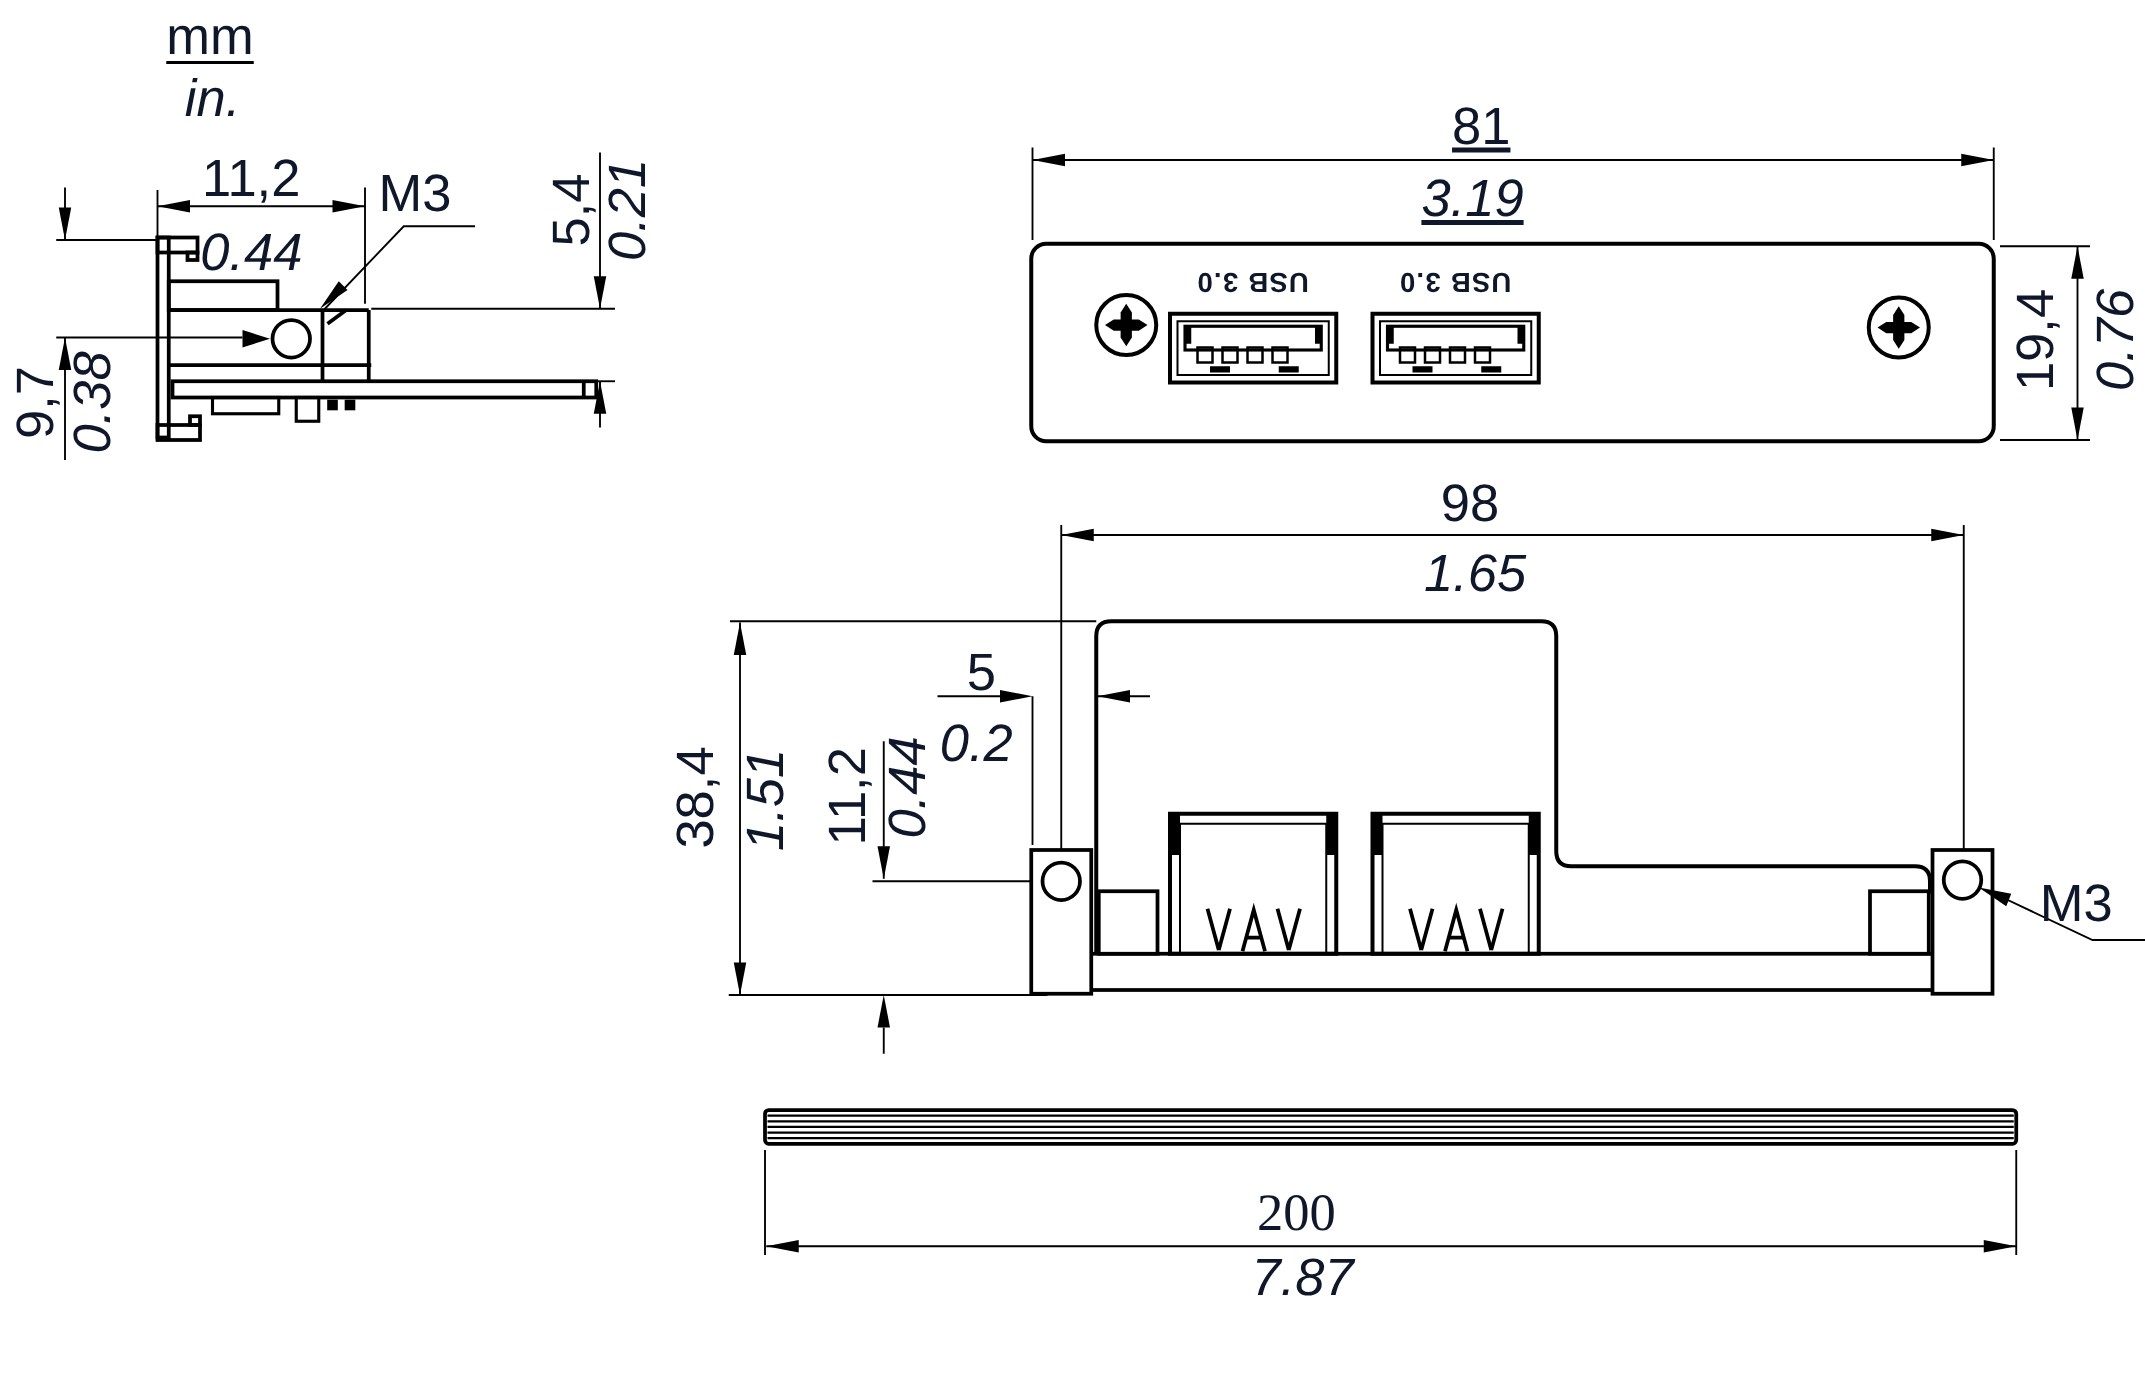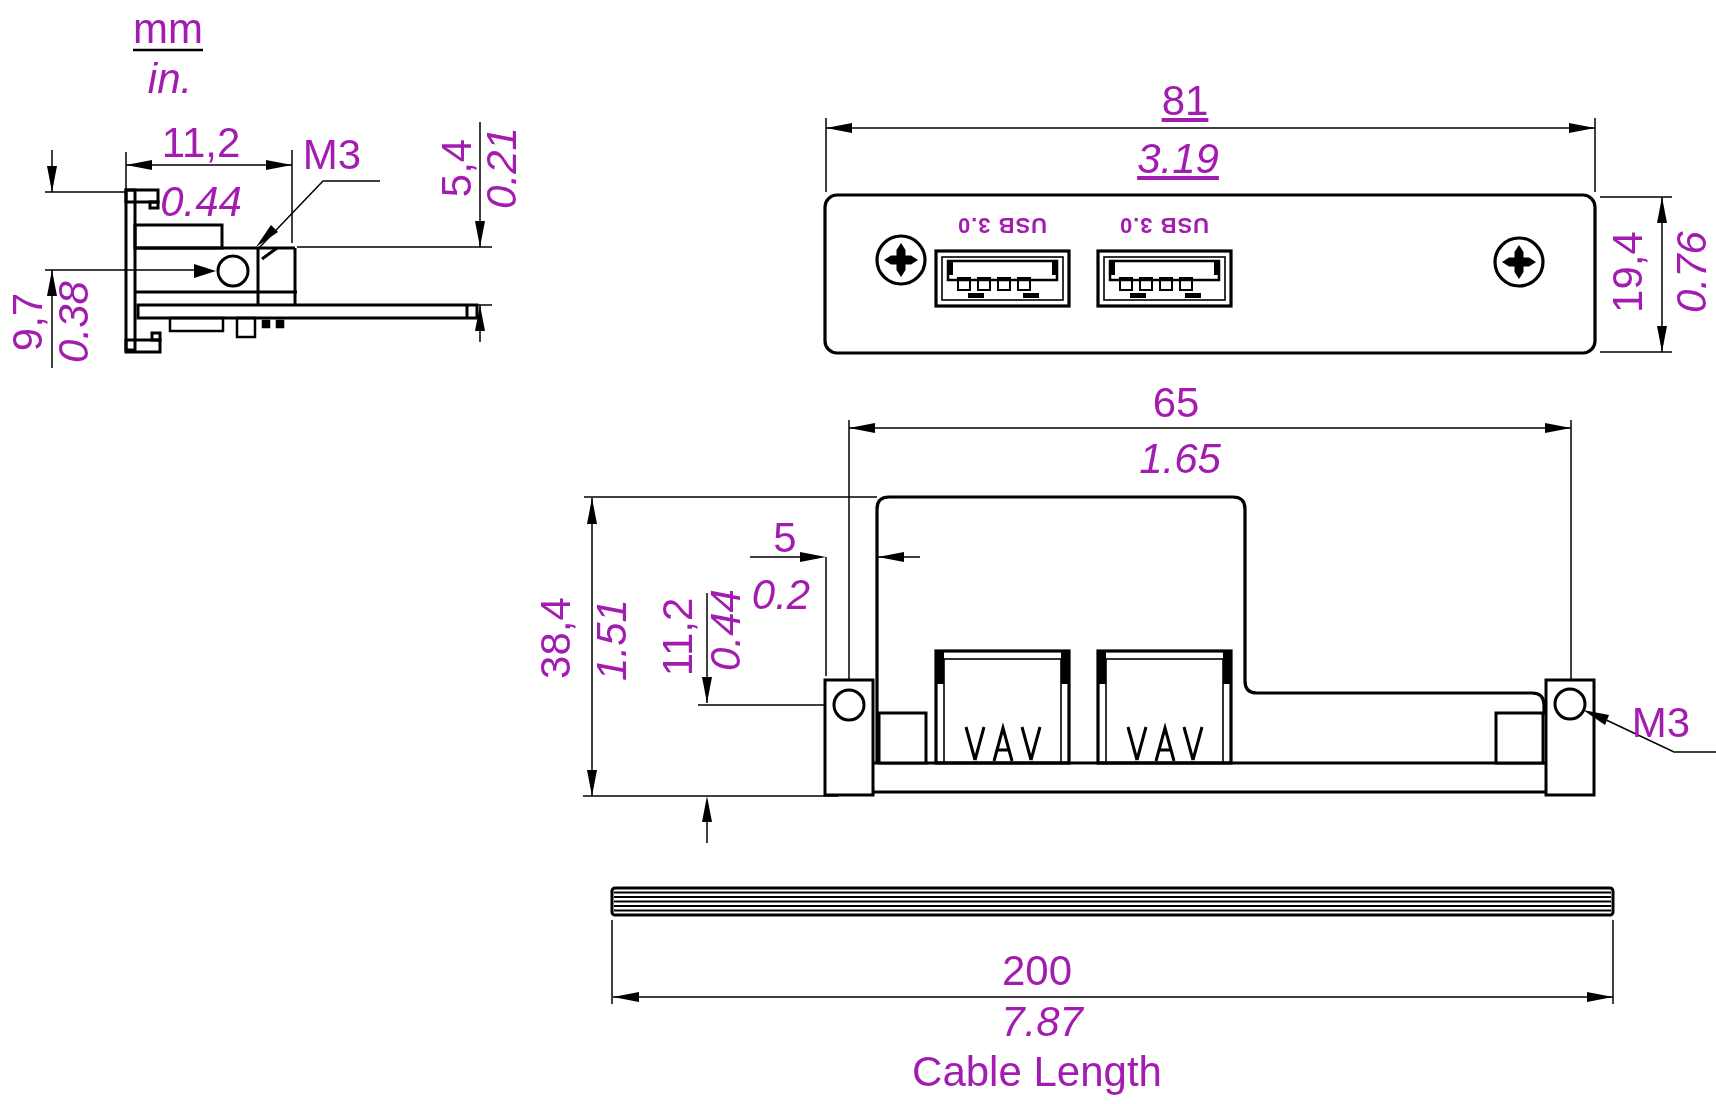--- a/index.html
+++ b/index.html
@@ -1,17 +1,17 @@
 <!DOCTYPE html>
 <html><head>
 <meta charset="utf-8">
 <style>
   html,body{margin:0;padding:0;background:#fff;}
   .canvas{position:relative;width:1716px;height:1104px;background:#fff;overflow:hidden;
-          font-family:"Liberation Sans",sans-serif;color:#a21caf;}
+          font-family:"Liberation Sans",sans-serif;color:#0f172a;}
   .canvas svg{position:absolute;left:0;top:0;}
   .lbl{position:absolute;font-size:42px;line-height:1;white-space:nowrap;
        transform:translate(-50%,-50%);}
   .it{font-style:italic;}
   .r90{transform:translate(-50%,-50%) rotate(-90deg);}
   .r180{transform:translate(-50%,-50%) rotate(180deg);}
   .usb{font-size:22px;font-weight:bold;letter-spacing:1px;}
 </style>
 </head>
 <body>
@@ -225,27 +225,26 @@
 <div class="lbl r90" style="left:28px;top:322px;">9,7</div>
 <div class="lbl it r90" style="left:74px;top:322px;">0.38</div>
 
 <div class="lbl" style="left:1185px;top:101px;text-decoration:underline;">81</div>
 <div class="lbl it" style="left:1178px;top:159px;text-decoration:underline;">3.19</div>
 <div class="lbl r90" style="left:1628px;top:272px;">19,4</div>
 <div class="lbl it r90" style="left:1692px;top:272px;">0.76</div>
 <div class="lbl usb r180" style="left:1002px;top:225px;">USB 3.0</div>
 <div class="lbl usb r180" style="left:1164px;top:225px;">USB 3.0</div>
 
-<div class="lbl" style="left:1176px;top:403px;">65</div>
+<div class="lbl" style="left:1176px;top:403px;">98</div>
 <div class="lbl it" style="left:1180px;top:459px;">1.65</div>
 <div class="lbl r90" style="left:556px;top:638px;">38,4</div>
 <div class="lbl it r90" style="left:612px;top:640px;">1.51</div>
 <div class="lbl r90" style="left:678px;top:637px;">11,2</div>
 <div class="lbl it r90" style="left:726px;top:630px;">0.44</div>
 <div class="lbl" style="left:785px;top:538px;">5</div>
 <div class="lbl it" style="left:781px;top:595px;font-style:italic;">0.2</div>
 <div class="lbl" style="left:1661px;top:723px;">M3</div>
 
-<div class="lbl" style="left:1037px;top:971px;">200</div>
+<div class="lbl" style="left:1037px;top:971px;font-family:Liberation Serif, serif;">200</div>
 <div class="lbl it" style="left:1042px;top:1022px;">7.87</div>
-<div class="lbl" style="left:1037px;top:1072px;">Cable Length</div>
 
 </div>
 
 </body></html>

